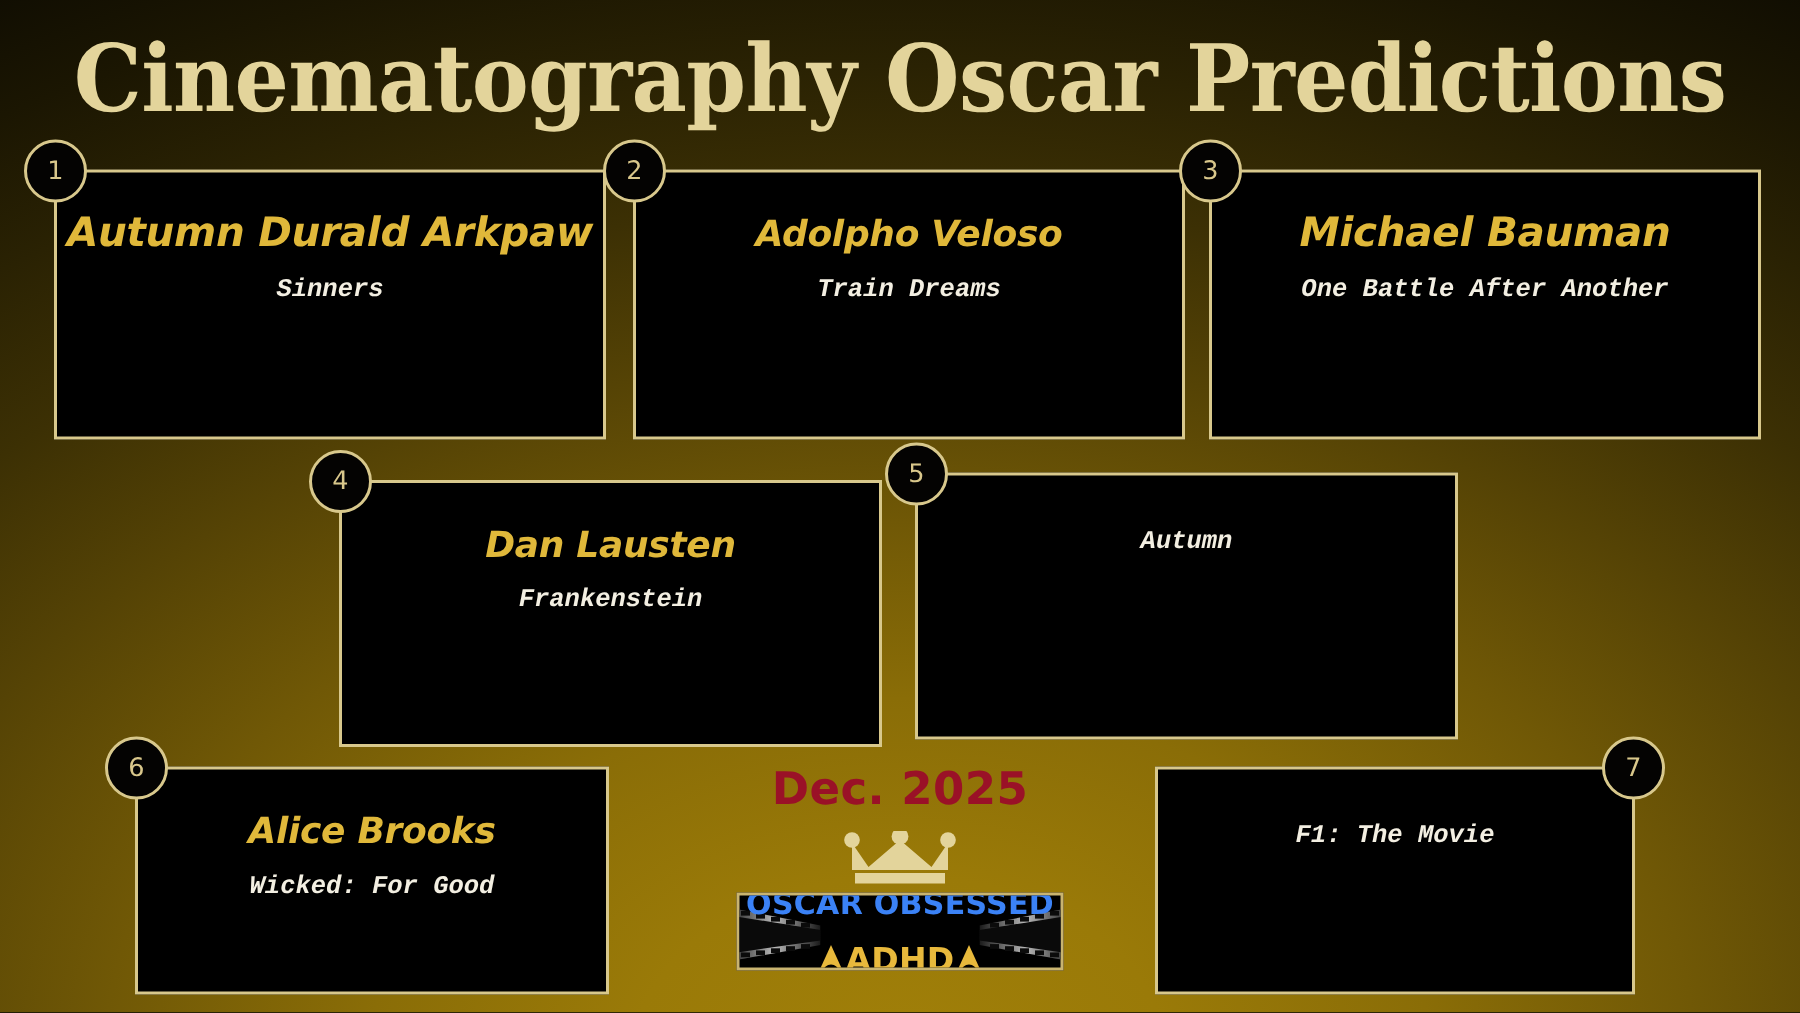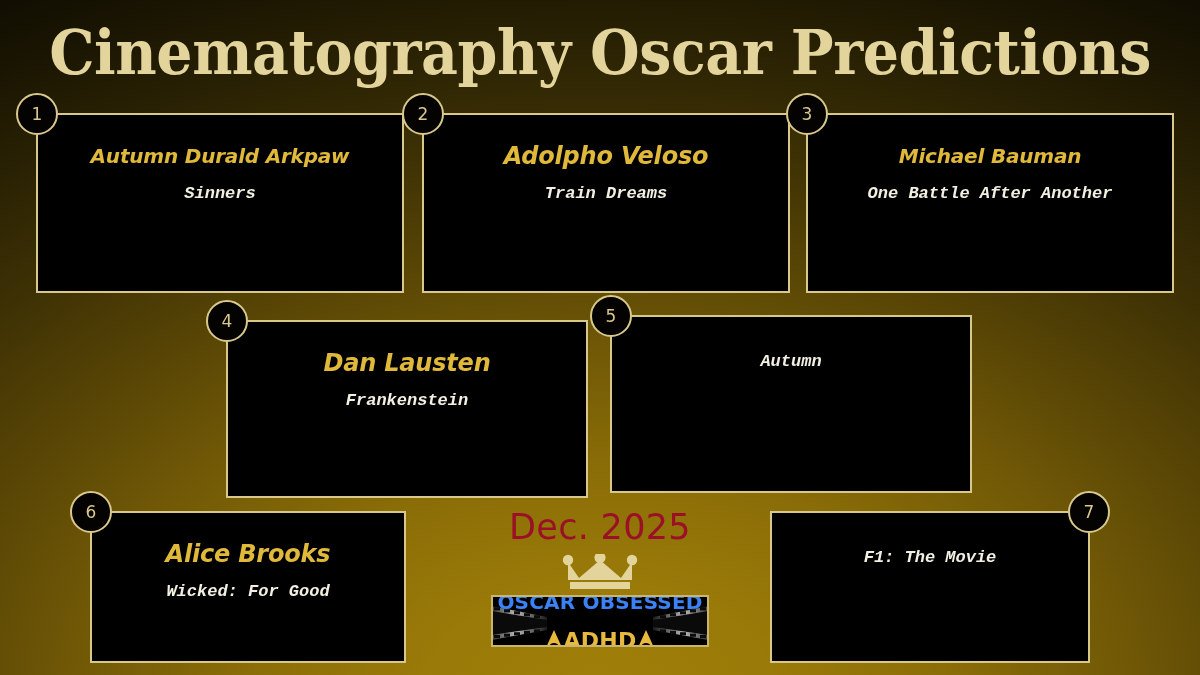--- a/index.html
+++ b/index.html
@@ -82,21 +82,21 @@
     font-family: Liberation Mono, monospace;
     font-style: italic;
     font-weight: 700;
     font-size: 17px;
     line-height: 22px;
     color: #f3efe2;
     white-space: nowrap;
   }
 
   
-  .card.wide-name .name { font-size: 20px; }
+  .card.wide-name .name { font-size: 27px; }
 
   
   .badge {
     position: absolute;
     width: 42px;
     height: 42px;
     border-radius: 50%;
     background: #040302;
     border: 2px solid #d8c88c;
     color: #d9c78b;
@@ -118,22 +118,22 @@
     left: 450px;
     top: 506px;
     width: 300px;
     display: flex;
     flex-direction: column;
     align-items: center;
   }
 
   .date-text {
     font-family: "DejaVu Sans", "Liberation Sans", sans-serif;
-    font-weight: 400;
-    font-size: 35px;
+    font-weight: 700;
+    font-size: 30px;
     line-height: 42px;
     color: #9a1127;
     letter-spacing: 0.3px;
   }
 
   .crown {
     margin-top: 6px;
     width: 82px;
     height: 36px;
     display: block;

